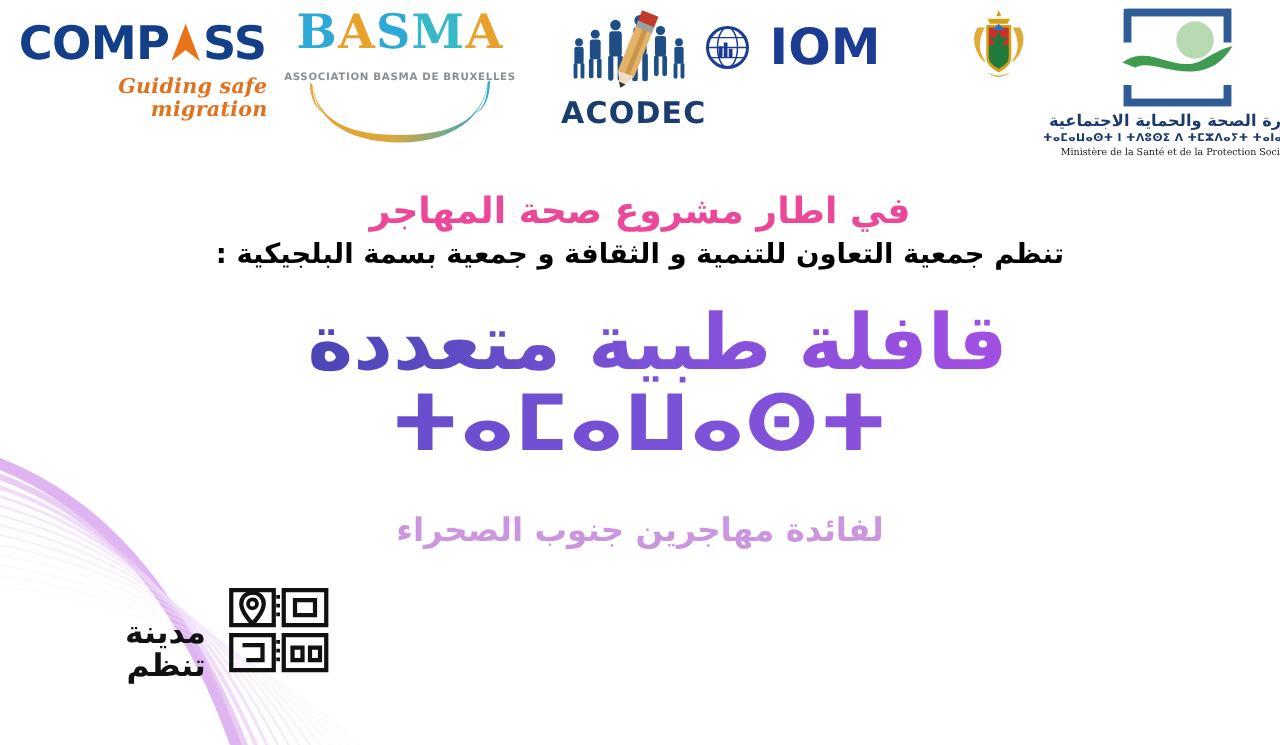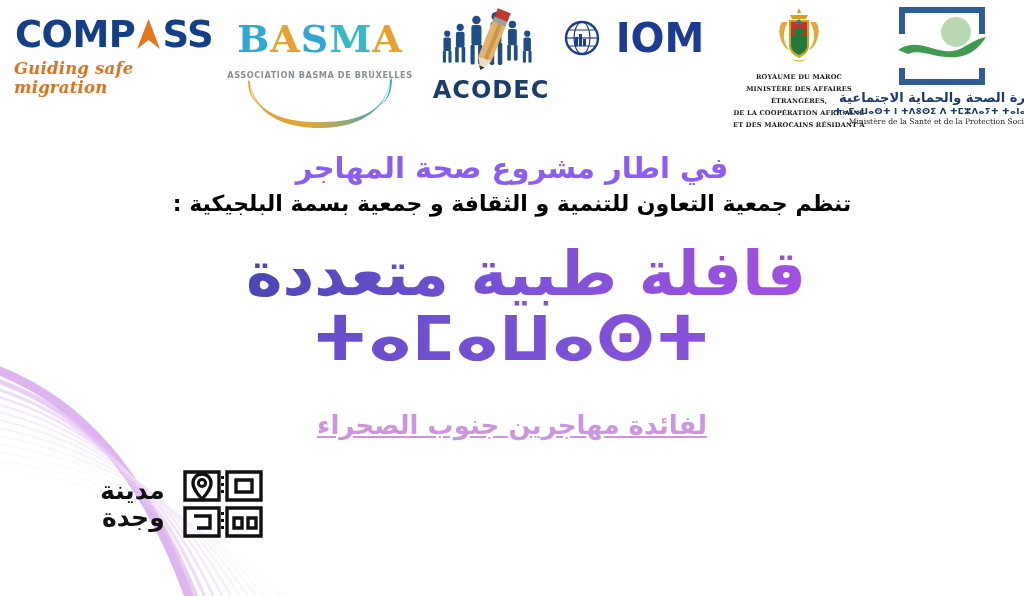--- a/index.html
+++ b/index.html
@@ -18,34 +18,34 @@
 
   
   .logo-strip{position:absolute;top:0;left:0;width:1024px;height:146px;z-index:3;}
   .logo{position:absolute;display:flex;flex-direction:column;align-items:center;justify-content:flex-start;}
 
   
   .compass{left:14px;top:16px;width:200px;}
   .compass-word{font-family:"DejaVu Sans","Liberation Sans",sans-serif;font-weight:bold;font-size:37px;letter-spacing:-0.5px;color:#123F88;line-height:1;position:relative;white-space:nowrap;}
   .compass-word .aslot{display:inline-block;width:27px;position:relative;vertical-align:baseline;}
   .compass-needle{position:absolute;left:1px;bottom:-2px;width:25px;height:30px;}
-  .compass-tag{font-family:"DejaVu Serif","Liberation Serif",serif;font-style:italic;font-weight:bold;font-size:16.5px;color:#E3711C;margin-top:6px;letter-spacing:.2px;}
-
-  
-  .basma{left:232px;top:20px;width:176px;}
+  .compass-tag{font-family:"DejaVu Serif","Liberation Serif",serif;font-style:italic;font-weight:bold;font-size:16.5px;color:#E3711C;margin-top:6px;letter-spacing:.2px;text-align:right;}
+
+  
+  .basma{left:232px;top:6px;width:176px;}
   .basma-word{font-family:"DejaVu Serif","Liberation Serif",serif;font-weight:bold;font-size:38px;line-height:1;letter-spacing:1px;white-space:nowrap;position:relative;}
   .basma-word span{display:inline-block;}
   .b1{color:#2EA8D6;}
   .b2{color:#37B8C6;}
   .bA{color:#E8A12A;}
   .basma-sub{font-size:8.2px;letter-spacing:.55px;color:#8A8F94;font-weight:bold;margin-top:12px;white-space:nowrap;}
   .basma-smile{width:168px;height:56px;margin-top:-2px;}
 
   
-  .acodec{left:432px;top:8px;width:118px;}
+  .acodec{left:448px;top:8px;width:118px;}
   .acodec-art{width:112px;height:66px;}
   .acodec-word{font-family:"DejaVu Sans","Liberation Sans",sans-serif;font-weight:bold;font-size:24px;letter-spacing:1px;color:#1B3D6E;margin-top:2px;}
 
   
   .iom{left:560px;top:18px;width:148px;}
   .iom-row{display:flex;align-items:center;gap:16px;}
   .iom-word{font-family:"DejaVu Sans","Liberation Sans",sans-serif;font-weight:bold;font-size:40px;line-height:1;color:#1B3C92;letter-spacing:0px;}
   .iom-sub{font-size:16.5px;letter-spacing:.6px;color:#24409A;margin-top:2px;white-space:nowrap;}
 
   
@@ -55,43 +55,43 @@
 
   
   .moh{left:862px;top:4px;width:160px;}
   .moh-mark{width:112px;height:84px;}
   .moh-ar{font-size:13px;color:#1B3A6B;font-weight:bold;direction:rtl;margin-top:2px;white-space:nowrap;}
   .moh-tif{font-size:8.6px;color:#1B3A6B;font-weight:bold;letter-spacing:.3px;margin-top:1px;white-space:nowrap;}
   .moh-fr{font-family:"DejaVu Serif","Liberation Serif",serif;font-size:7.6px;color:#1a1a1a;margin-top:1px;white-space:nowrap;}
 
   
   .body-wrap{position:absolute;left:0;top:150px;width:1024px;z-index:2;text-align:center;direction:rtl;}
-  .kicker{font-size:29px;color:#8b5cf6;font-weight:bold;letter-spacing:.5px;line-height:1.25;}
+  .kicker{font-size:29px;color:#ec4899;font-weight:bold;letter-spacing:.5px;line-height:1.25;}
   .kicker2{font-size:22px;color:#000000;font-weight:bold;line-height:1.3;margin-top:4px;}
 
   .title{
     margin-top:20px;
     font-size:62px;font-weight:bold;line-height:1.12;letter-spacing:1px;
     background:linear-gradient(to left,#BC5CEE 0%,#A24FE3 22%,#7B52D8 50%,#4A46B6 76%,#1F4BA8 100%);
     -webkit-background-clip:text;background-clip:text;
     -webkit-text-fill-color:transparent;color:transparent;
     display:block;
     padding-left:28px;
   }
   .title-l2{
     font-size:62px;font-weight:bold;line-height:1.12;letter-spacing:1px;
     background:linear-gradient(to left,#A94FE0 0%,#7B52D8 45%,#4F47BC 100%);
     -webkit-background-clip:text;background-clip:text;
     -webkit-text-fill-color:transparent;color:transparent;
     display:block;margin-top:-4px;
   }
-  .subline{margin-top:36px;font-size:26px;color:#CB96DD;font-weight:bold;text-decoration:underline;}
-
-  
-  .oujda{position:absolute;left:100px;top:462px;z-index:4;display:flex;flex-direction:row-reverse;align-items:center;gap:16px;}
+  .subline{margin-top:36px;font-size:26px;color:#CB96DD;font-weight:bold;}
+
+  
+  .oujda{position:absolute;left:100px;top:462px;z-index:4;display:flex;flex-direction:row-reverse;align-items:flex-end;gap:16px;}
   .oujda-text{direction:rtl;text-align:right;font-weight:bold;font-size:25px;line-height:1.08;color:#111;}
   .oujda-icon{width:84px;height:84px;}
 </style>
 </head>
 <body>
 
 <div class="poster">
 
   <svg class="swirl" viewBox="0 0 420 300">
     <g fill="none" stroke-linecap="round">
@@ -215,26 +215,20 @@
         <path d="M20 9 h18 l-2 4 h-14 Z" fill="#D4A017"></path>
         <path d="M19 14 h20 v26 q0 7 -10 12 q-10 -5 -10 -12 Z" fill="#D4A017"></path>
         <path d="M21 16 h16 v14 h-16 Z" fill="#C8302C"></path>
         <path d="M21 30 h16 v10 q0 5 -8 9 q-8 -4 -8 -9 Z" fill="#1F7A3C"></path>
         <polygon points="29,18 31,24 37,24 32,28 34,34 29,30 24,34 26,28 21,24 27,24" fill="#1F7A3C"></polygon>
         <path d="M24 18 L29 13 L34 18 Z" fill="#2F6FBF"></path>
         <path d="M12 16 q-5 8 -1 18 q3 8 8 10 q-6 -8 -5 -16 q1 -8 4 -12 Z" fill="#E0A93A"></path>
         <path d="M46 16 q5 8 1 18 q-3 8 -8 10 q6 -8 5 -16 q-1 -8 -4 -12 Z" fill="#E0A93A"></path>
         <path d="M20 52 q9 5 18 0 q-9 7 -18 0 Z" fill="#D4A017"></path>
       </svg>
-      <div class="mfa-lines">
-        <div>ROYAUME DU MAROC</div>
-        <div>MINISTÈRE DES AFFAIRES ÉTRANGÈRES,</div>
-        <div>DE LA COOPÉRATION AFRICAINE</div>
-        <div>ET DES MAROCAINS RÉSIDANT À</div>
-      </div>
     </div>
 
     <div class="logo moh">
       <svg class="moh-mark" viewBox="0 0 112 84">
         <path d="M16 6 h80 v20 M96 6 v72 h-80 v-72" fill="none" stroke="#2F5C95" stroke-width="6"></path>
         <path d="M16 6 h80 v72 h-80 Z" fill="none" stroke="#2F5C95" stroke-width="6"></path>
         <rect x="10" y="30" width="92" height="34" fill="#ffffff"></rect>
         <circle cx="70" cy="28" r="15" fill="#B9D9B2"></circle>
         <path d="M12 46 C 34 30 54 56 76 44 C 88 37 94 34 100 33 C 92 46 82 52 70 53 C 50 55 34 44 22 50 Z" fill="#3E9B4F"></path>
       </svg>
@@ -271,17 +265,17 @@
         <rect x="40" y="14" width="3" height="3"></rect>
           <rect x="40" y="21" width="3" height="3"></rect>
           <rect x="40" y="28" width="3" height="3"></rect>
         <rect x="40" y="50" width="3" height="3"></rect>
           <rect x="40" y="57" width="3" height="3"></rect>
           <rect x="40" y="64" width="3" height="3"></rect>
       </g>
     </svg>
     <div class="oujda-text">
       <div>مدينة</div>
-      <div>وجدة</div>
+      <div>تنظم</div>
     </div>
   </div>
 
 </div>
 
 </body></html>

